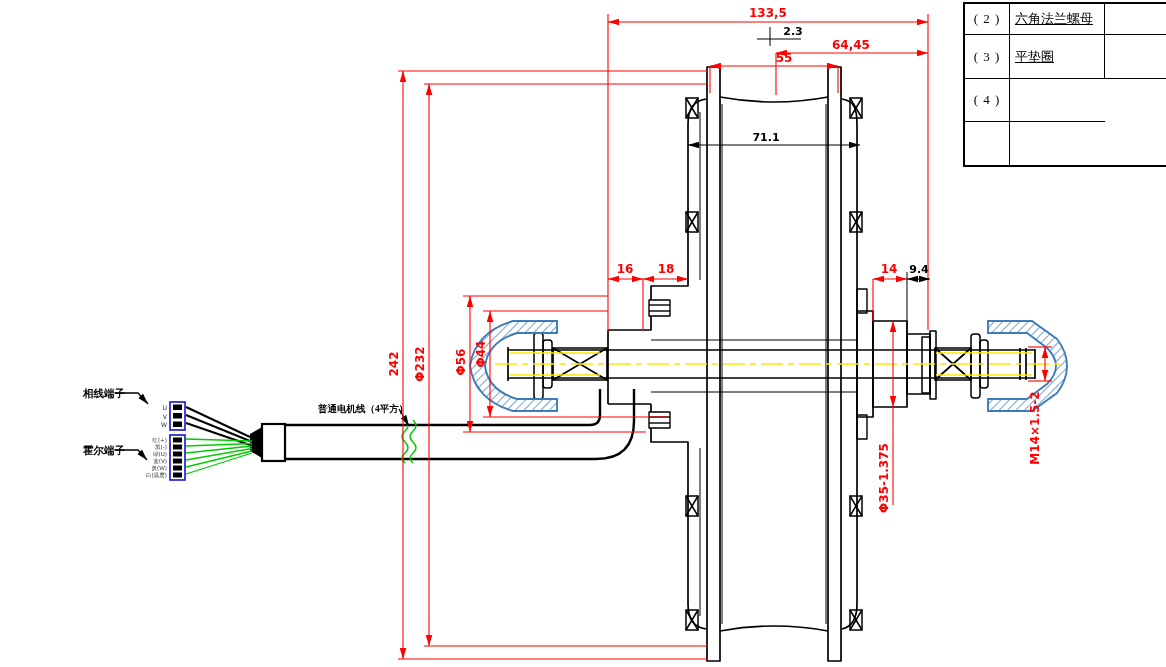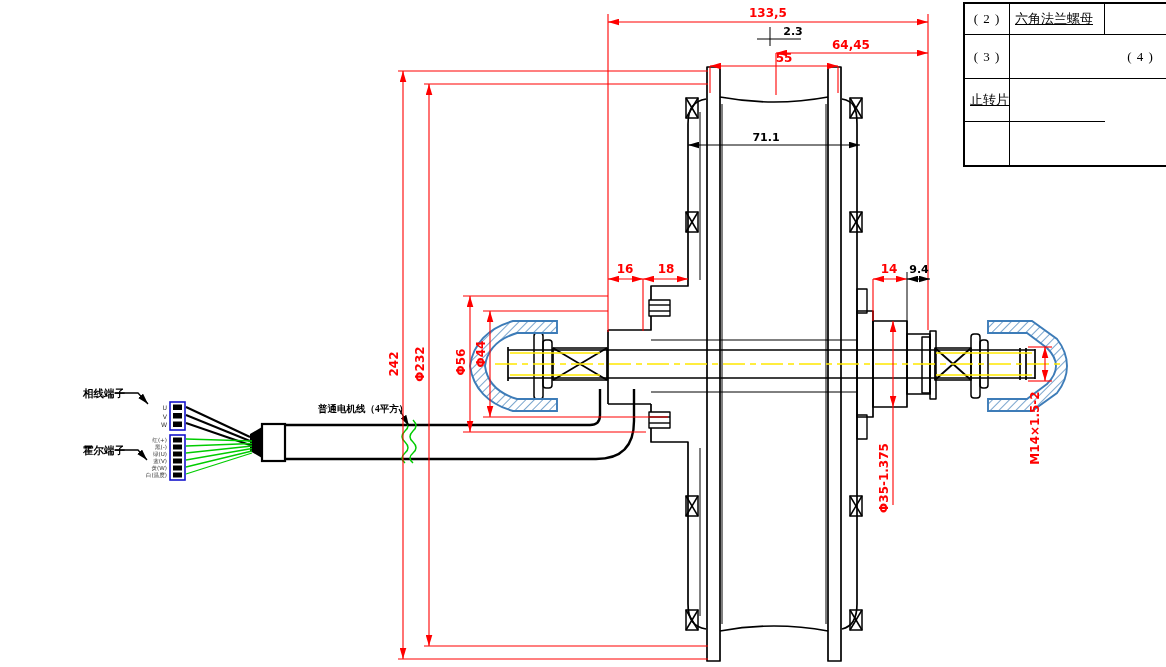--- a/index.html
+++ b/index.html
@@ -297,24 +297,24 @@
     <text x="1039" y="428" class="dimr" transform="rotate(-90 1039 428)">M14×1.5-2</text>
   </g>
 </svg>
 
   <div class="ptable">
     <div class="cell no">( 2 )</div>
     <div class="cell nm">六角法兰螺母</div>
     <div class="cell rm"></div>
 
     <div class="cell no">( 3 )</div>
+    <div class="cell nm">平垫圈</div>
     <div class="cell rm"></div>
 
     <div class="cell no">( 4 )</div>
-    <div class="cell nm">止转片</div>
     <div class="cell rm"></div>
 
     <div class="cell no r4"></div>
     <div class="cell nm r4"></div>
     <div class="cell rm r4"></div>
   </div>
 
 </div>
 
 </body></html>

